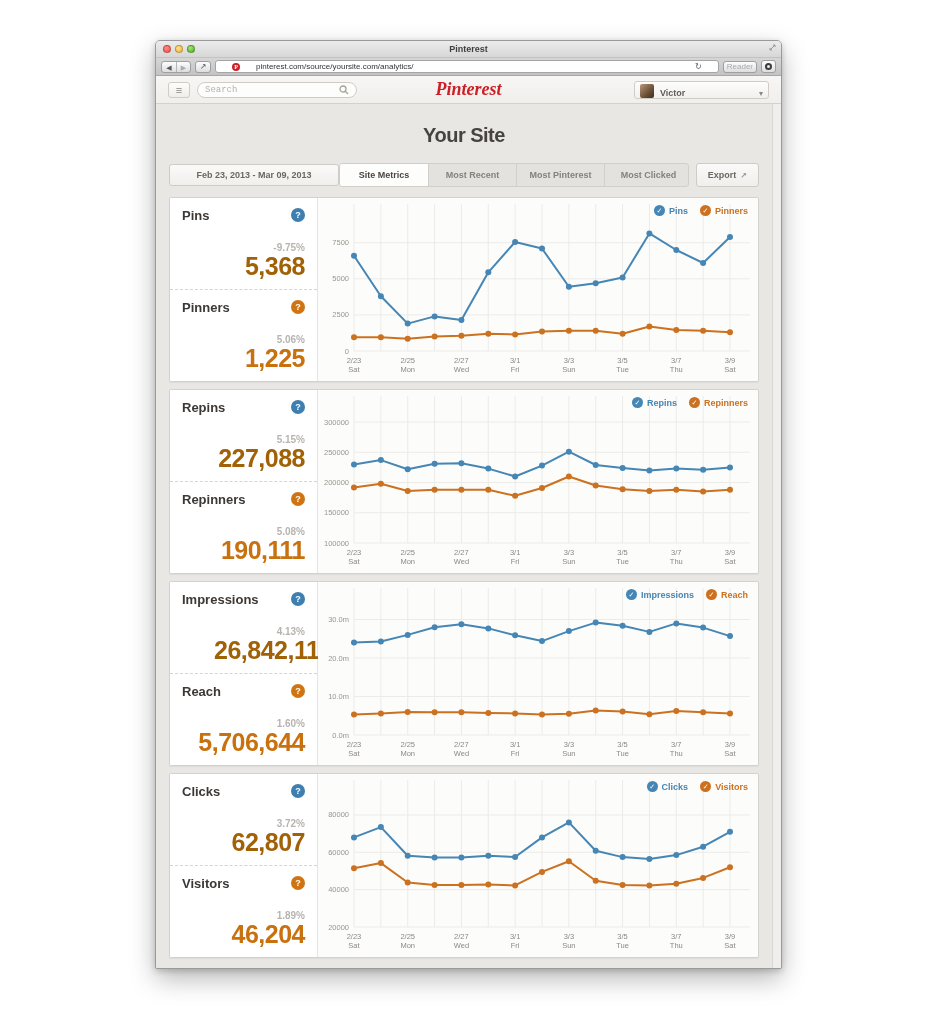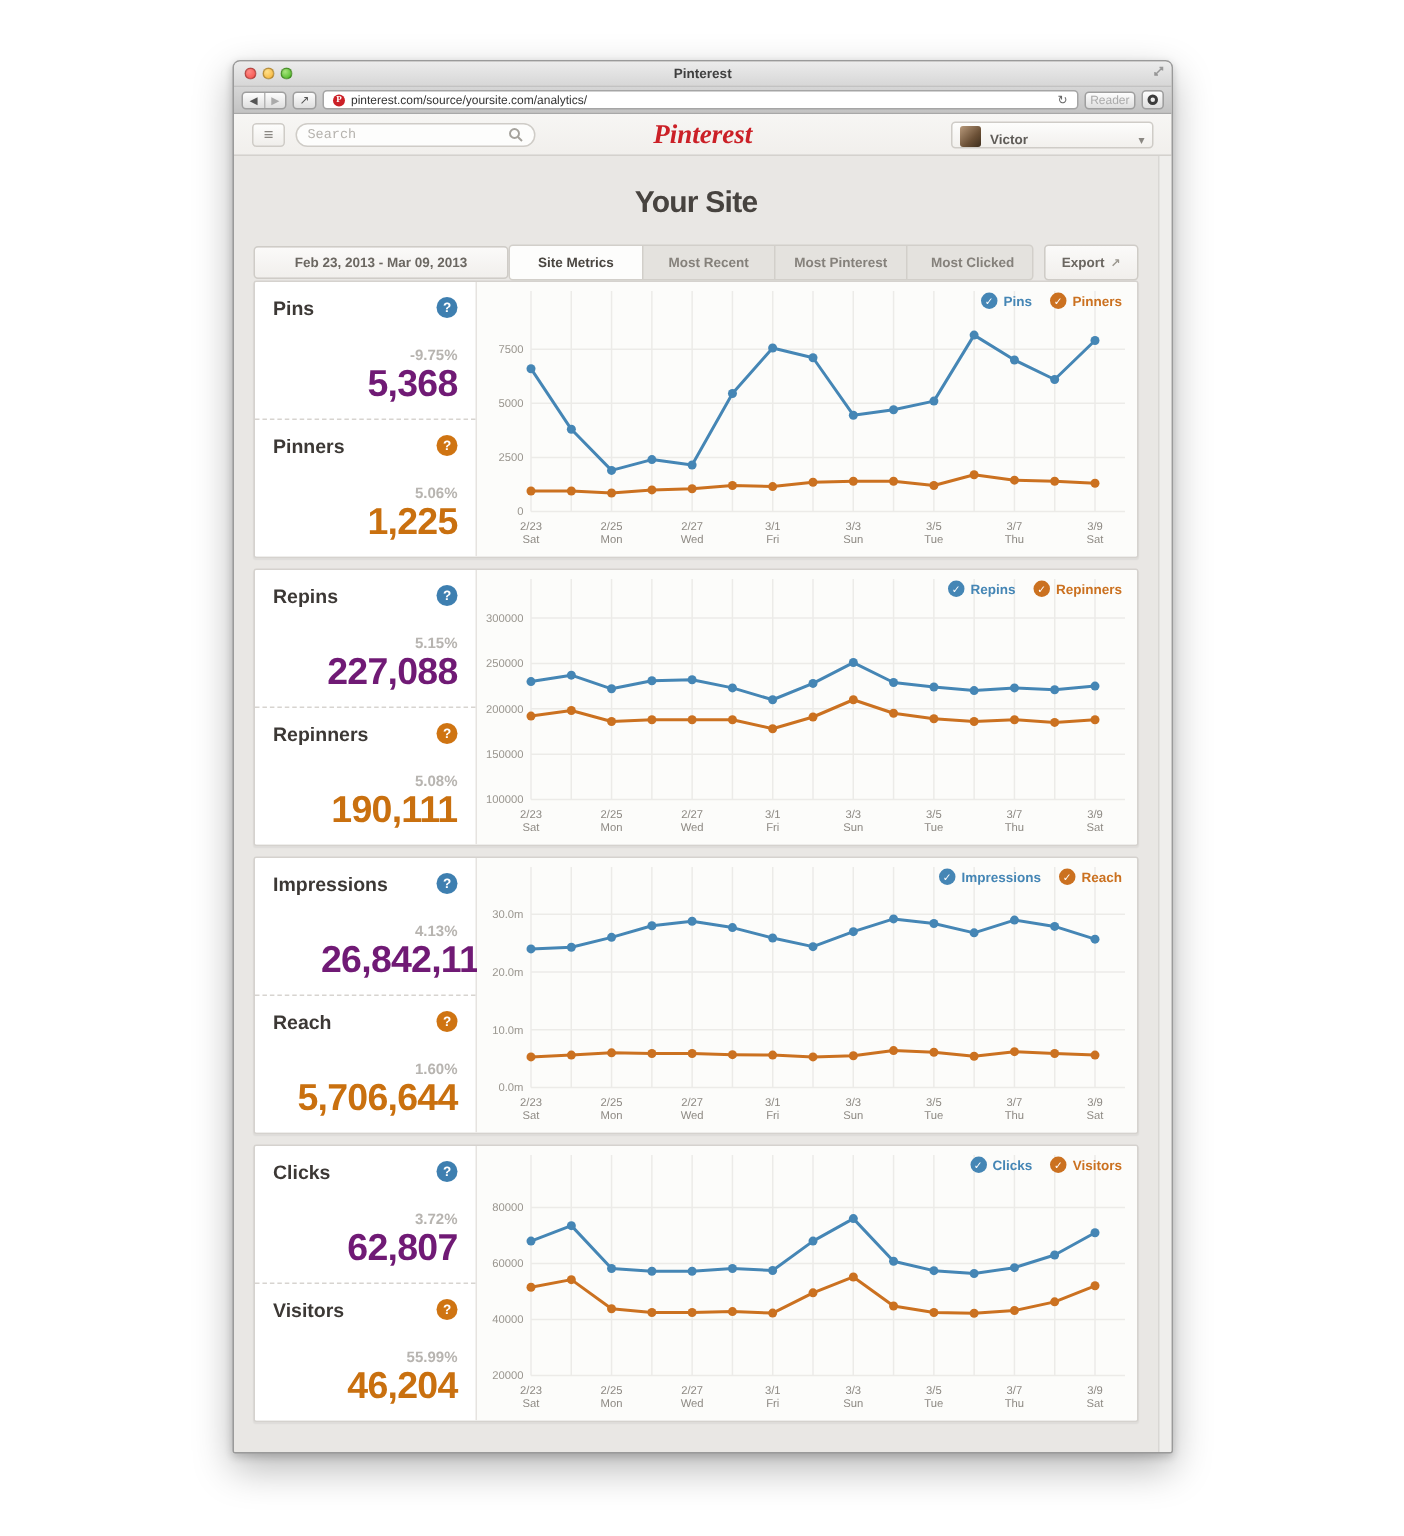--- a/index.html
+++ b/index.html
@@ -23,21 +23,21 @@
   .resize-glyph { position:absolute; right:5px; top:3px; opacity:.7; }
 
   .toolbar { height:18px; flex:0 0 18px; background:linear-gradient(#d6d6d6,#c3c3c3);
     border-bottom:1px solid #a8a8a8; display:flex; align-items:center; gap:4px; padding:0 5px; }
   .seg { display:flex; border:1px solid #9f9f9f; border-radius:3px; background:linear-gradient(#fdfdfd,#dedede); height:12px; }
   .seg button { width:14px; border:none; background:transparent; font-size:7px; line-height:11px; color:#555; padding:0; }
   .seg button + button { border-left:1px solid #b5b5b5; color:#aaa; }
   .chrome-btn { height:12px; min-width:16px; border:1px solid #9f9f9f; border-radius:3px;
     background:linear-gradient(#fdfdfd,#dedede); font-size:8px; color:#555; display:flex; align-items:center; justify-content:center; padding:0 3px; }
   .urlfield { flex:1; height:13px; background:#fff; border:1px solid #a5a5a5; border-radius:3px;
-    display:flex; align-items:center; padding:0 6px; gap:4px; }
+    display:flex; align-items:center; padding:0 16px; gap:16px; }
   .favicon { width:8px; height:8px; border-radius:50%; background:#cb2027; color:#fff; font-size:6px;
     font-family:"Liberation Serif",serif; font-weight:bold; display:flex; align-items:center; justify-content:center; flex:0 0 8px; }
   .url-text { font-size:8px; color:#333; white-space:nowrap; overflow:hidden; flex:1; }
   .refresh { font-size:8px; color:#666; }
   .reader-btn { color:#aaa; font-size:8px; }
   .ring-btn { width:15px; height:13px; border:1px solid #9f9f9f; border-radius:3px; background:linear-gradient(#fdfdfd,#dedede);
     display:flex; align-items:center; justify-content:center; }
   .ring-btn i { width:7px; height:7px; border:2px solid #3c3c3c; border-radius:50%; display:block; }
 
   .browser-content { flex:1; position:relative; overflow:hidden; display:flex; flex-direction:column; }
@@ -57,21 +57,21 @@
   .user-btn { margin-left:auto; width:135px; height:18px; border:1px solid #cfccc7; border-radius:3px;
     background:linear-gradient(#fdfdfc,#f2f0ed); display:flex; align-items:flex-end; gap:6px; padding:0 5px; position:relative; z-index:6; }
   .avatar { width:14px; height:14px; border-radius:2px; background:linear-gradient(135deg,#b89a7c,#6b5036 60%,#3e2e1d); flex:0 0 14px; }
   .user-name { font-size:9px; color:#5f5c58; font-weight:bold; flex:1; }
   .caret { font-size:8px; color:#8a8782; }
 
   
   .page { flex:1; background:#e9e7e4; padding:0 22px 0 13px; overflow:hidden; }
   .page-title { text-align:center; font-size:20px; font-weight:bold; color:#47433f; margin:20px 0 16px; letter-spacing:-0.5px; }
 
-  .controls { display:flex; align-items:center; }
+  .controls { display:flex; align-items:center; margin-bottom:10px; }
   .date-btn { width:172px; height:22px; border:1px solid #cfccc7; border-radius:3px; background:linear-gradient(#fbfaf9,#f1efec);
     font-size:9px; color:#6b6761; font-weight:bold; display:flex; align-items:center; justify-content:center; }
   .tabs { margin-left:auto; display:flex; height:24px; border:1px solid #d2cfca; border-radius:3px; background:#e4e2de; overflow:hidden; }
   .tab { min-width:88px; padding:0 12px; display:flex; align-items:center; justify-content:center;
     font-size:9px; font-weight:bold; color:#85817b; border-left:1px solid #d2cfca; }
   .tab:first-child { border-left:none; }
   .tab.active { background:#fdfdfc; color:#4a4641; }
   .export-btn { margin-left:7px; height:24px; padding:0 11px; border:1px solid #cfccc7; border-radius:3px;
     background:linear-gradient(#fbfaf9,#f1efec); font-size:9px; font-weight:bold; color:#6b6761;
     display:flex; align-items:center; gap:4px; }
@@ -84,21 +84,21 @@
   .metric { flex:1; padding:10px 12px 9px; display:flex; flex-direction:column; }
   .metric + .metric { border-top:1px dashed #d7d4d0; }
   .metric-head { display:flex; justify-content:space-between; align-items:flex-start; }
   .metric-name { font-size:13px; font-weight:bold; color:#3c3835; }
   .help-badge { width:14px; height:14px; border-radius:50%; color:#fff; font-size:9px; font-weight:bold;
     display:flex; align-items:center; justify-content:center; }
   .help-blue { background:#3e7fb0; }
   .help-orange { background:#cf7412; }
   .metric-pct { margin-top:auto; text-align:right; font-size:10px; font-weight:bold; color:#b7b4b0; }
   .metric-value { text-align:right; font-size:25px; font-weight:bold; letter-spacing:-0.5px; line-height:1.1; }
-  .c-blue { color:#701a75;margin-left:32px; }
+  .c-blue { color:#a16207;margin-left:32px; }
   .c-orange { color:#c9700f; }
 
   .panel-chart { flex:1; position:relative; background:#fcfcfa; }
   .panel-chart svg { display:block; }
   .grid { stroke:#ecebe8; stroke-width:1; }
   .ylab { font-size:7.5px; fill:#9a968f; font-family:"Liberation Sans","DejaVu Sans",sans-serif; }
   .xlab { font-size:7.5px; fill:#8d8983; font-family:"Liberation Sans","DejaVu Sans",sans-serif; }
   .legend { position:absolute; top:7px; right:10px; display:flex; gap:12px; align-items:center; }
   .legend-item { display:flex; align-items:center; gap:4px; font-size:9px; font-weight:bold; }
   .legend-badge { width:11px; height:11px; border-radius:50%; color:#fff; font-size:7px;
@@ -504,21 +504,21 @@
                 <span class="help-badge help-blue">?</span>
               </div>
               <div class="metric-pct">3.72%</div>
               <div class="metric-value c-blue">62,807</div>
             </div>
             <div class="metric">
               <div class="metric-head">
                 <span class="metric-name">Visitors</span>
                 <span class="help-badge help-orange">?</span>
               </div>
-              <div class="metric-pct">55.99%</div>
+              <div class="metric-pct">1.89%</div>
               <div class="metric-value c-orange">46,204</div>
             </div>
           </div>
           <div class="panel-chart">
               <svg width="440" height="183" viewBox="0 0 440 183">
                 <line class="grid" x1="36" x2="36" y1="6" y2="153"></line>
                 <line class="grid" x1="62.85714285714286" x2="62.85714285714286" y1="6" y2="153"></line>
                 <line class="grid" x1="89.71428571428572" x2="89.71428571428572" y1="6" y2="153"></line>
                 <line class="grid" x1="116.57142857142857" x2="116.57142857142857" y1="6" y2="153"></line>
                 <line class="grid" x1="143.42857142857144" x2="143.42857142857144" y1="6" y2="153"></line>

